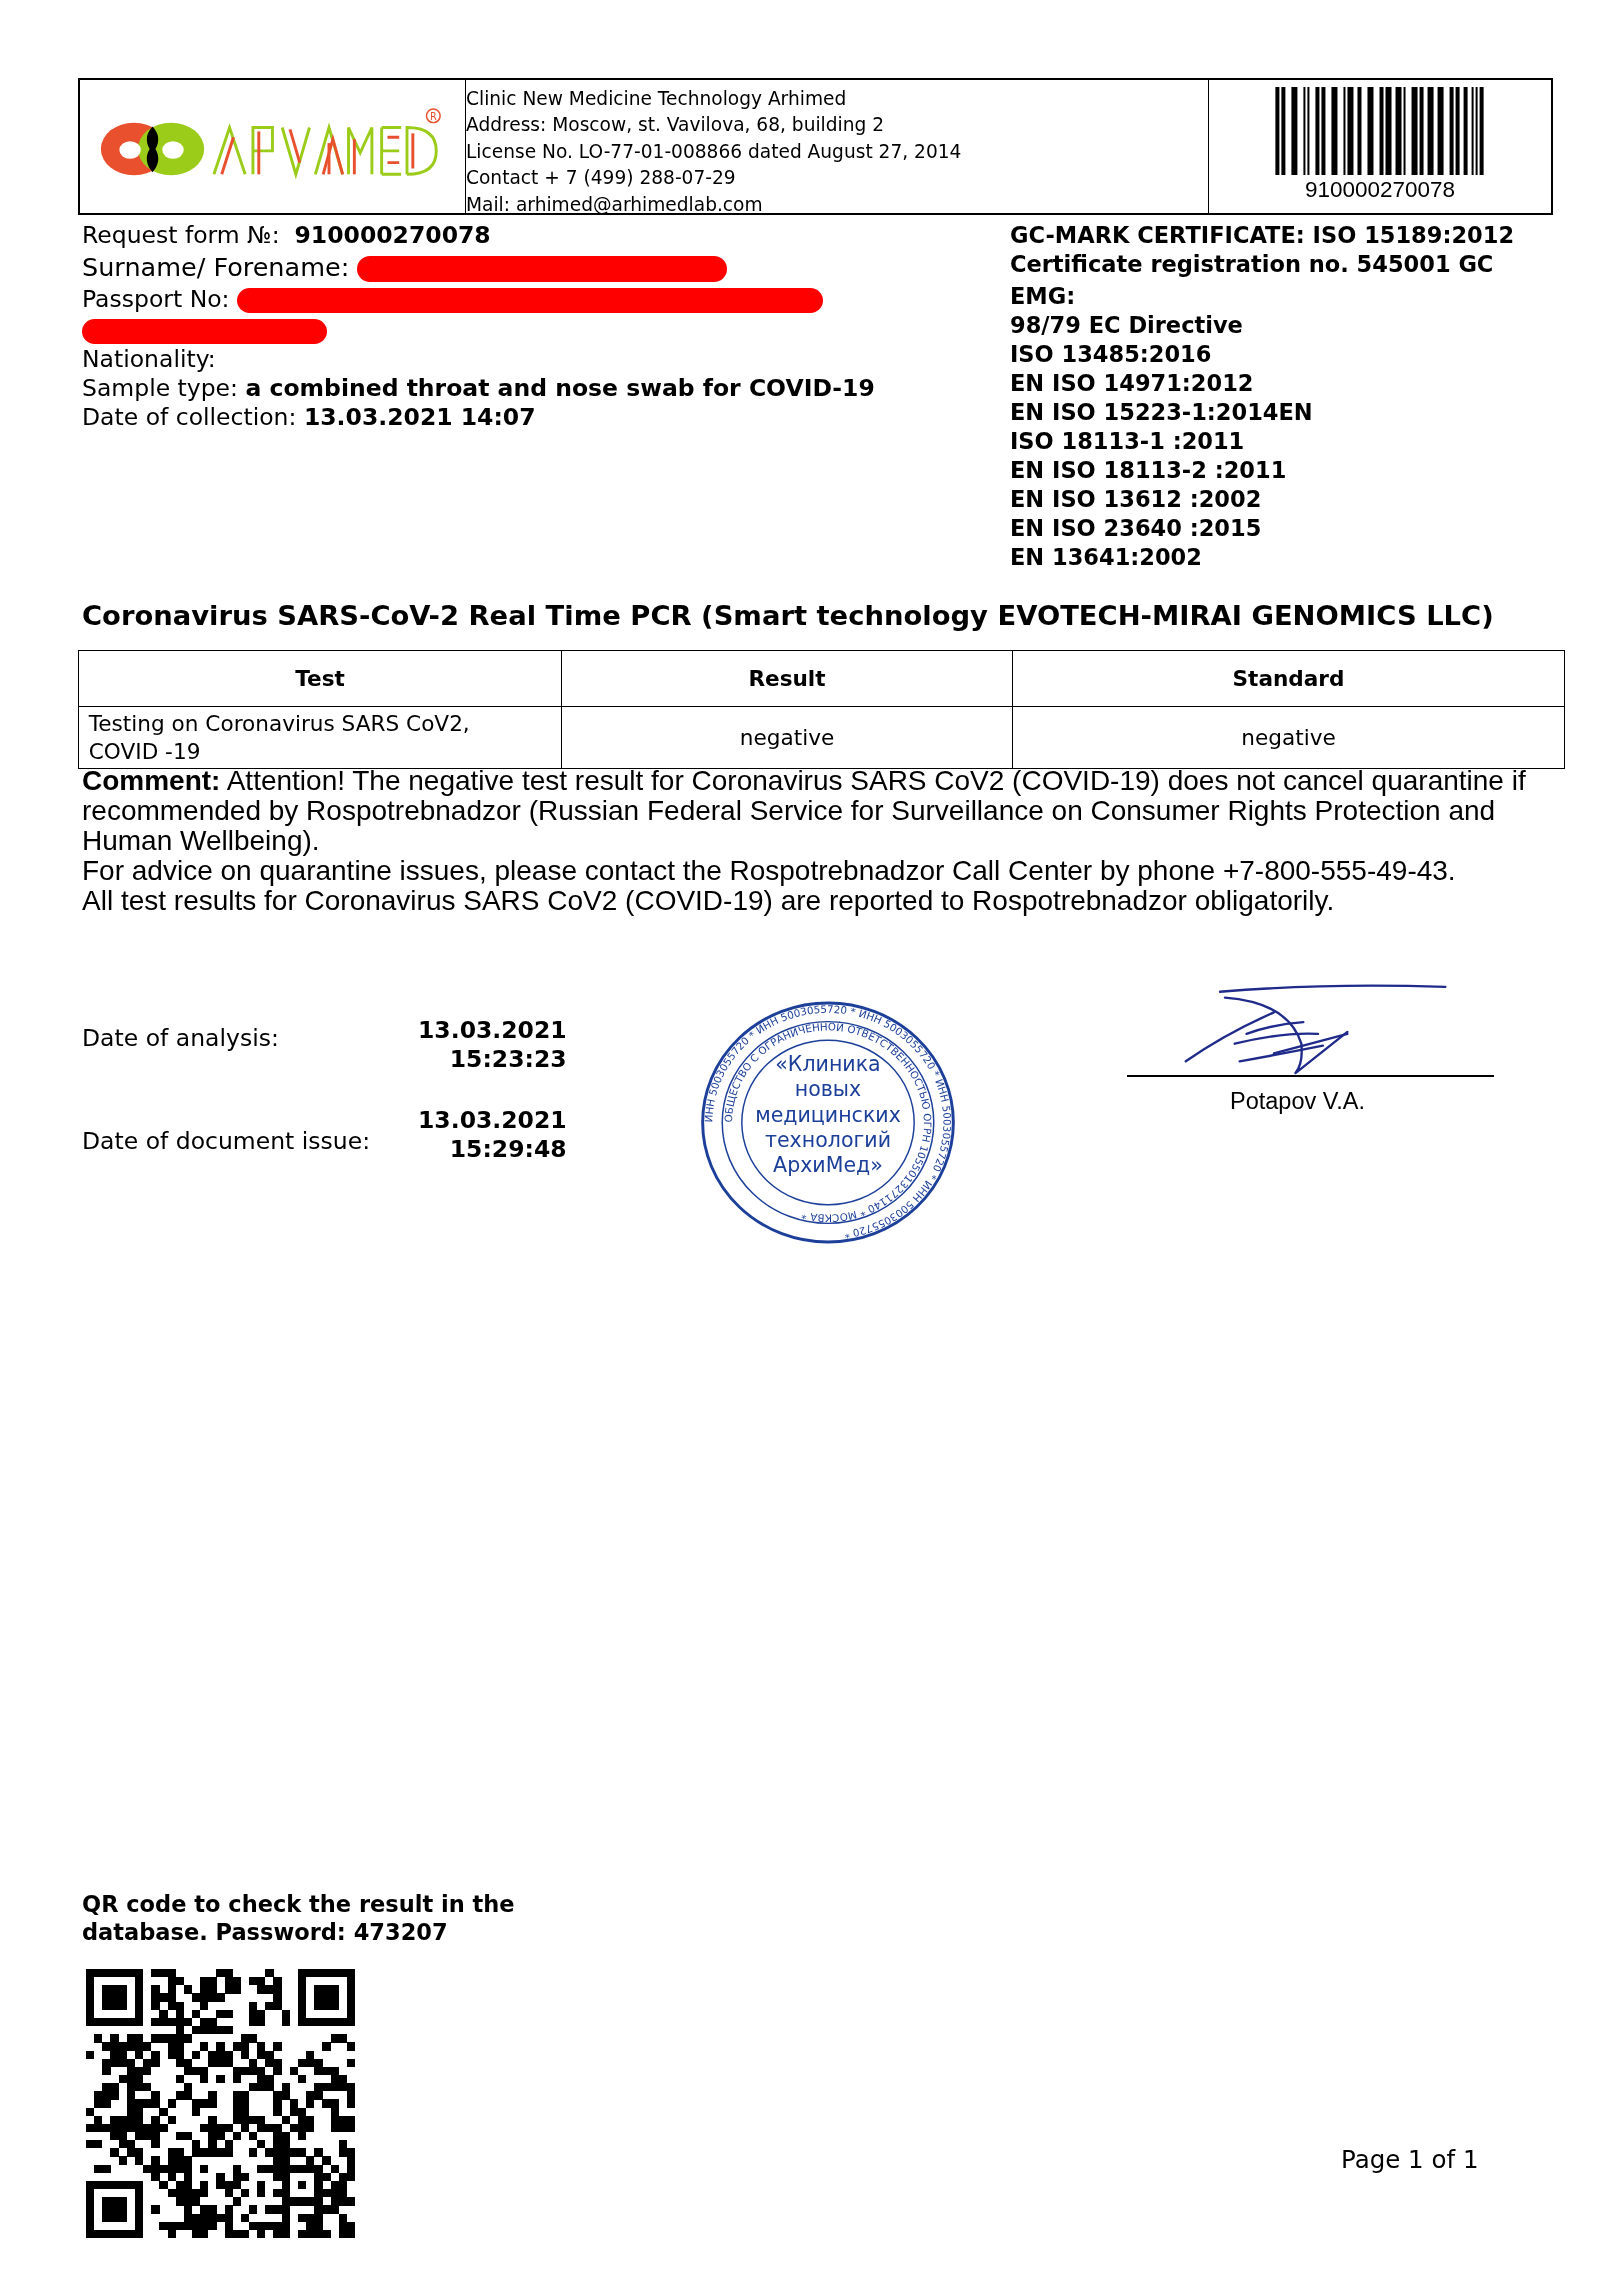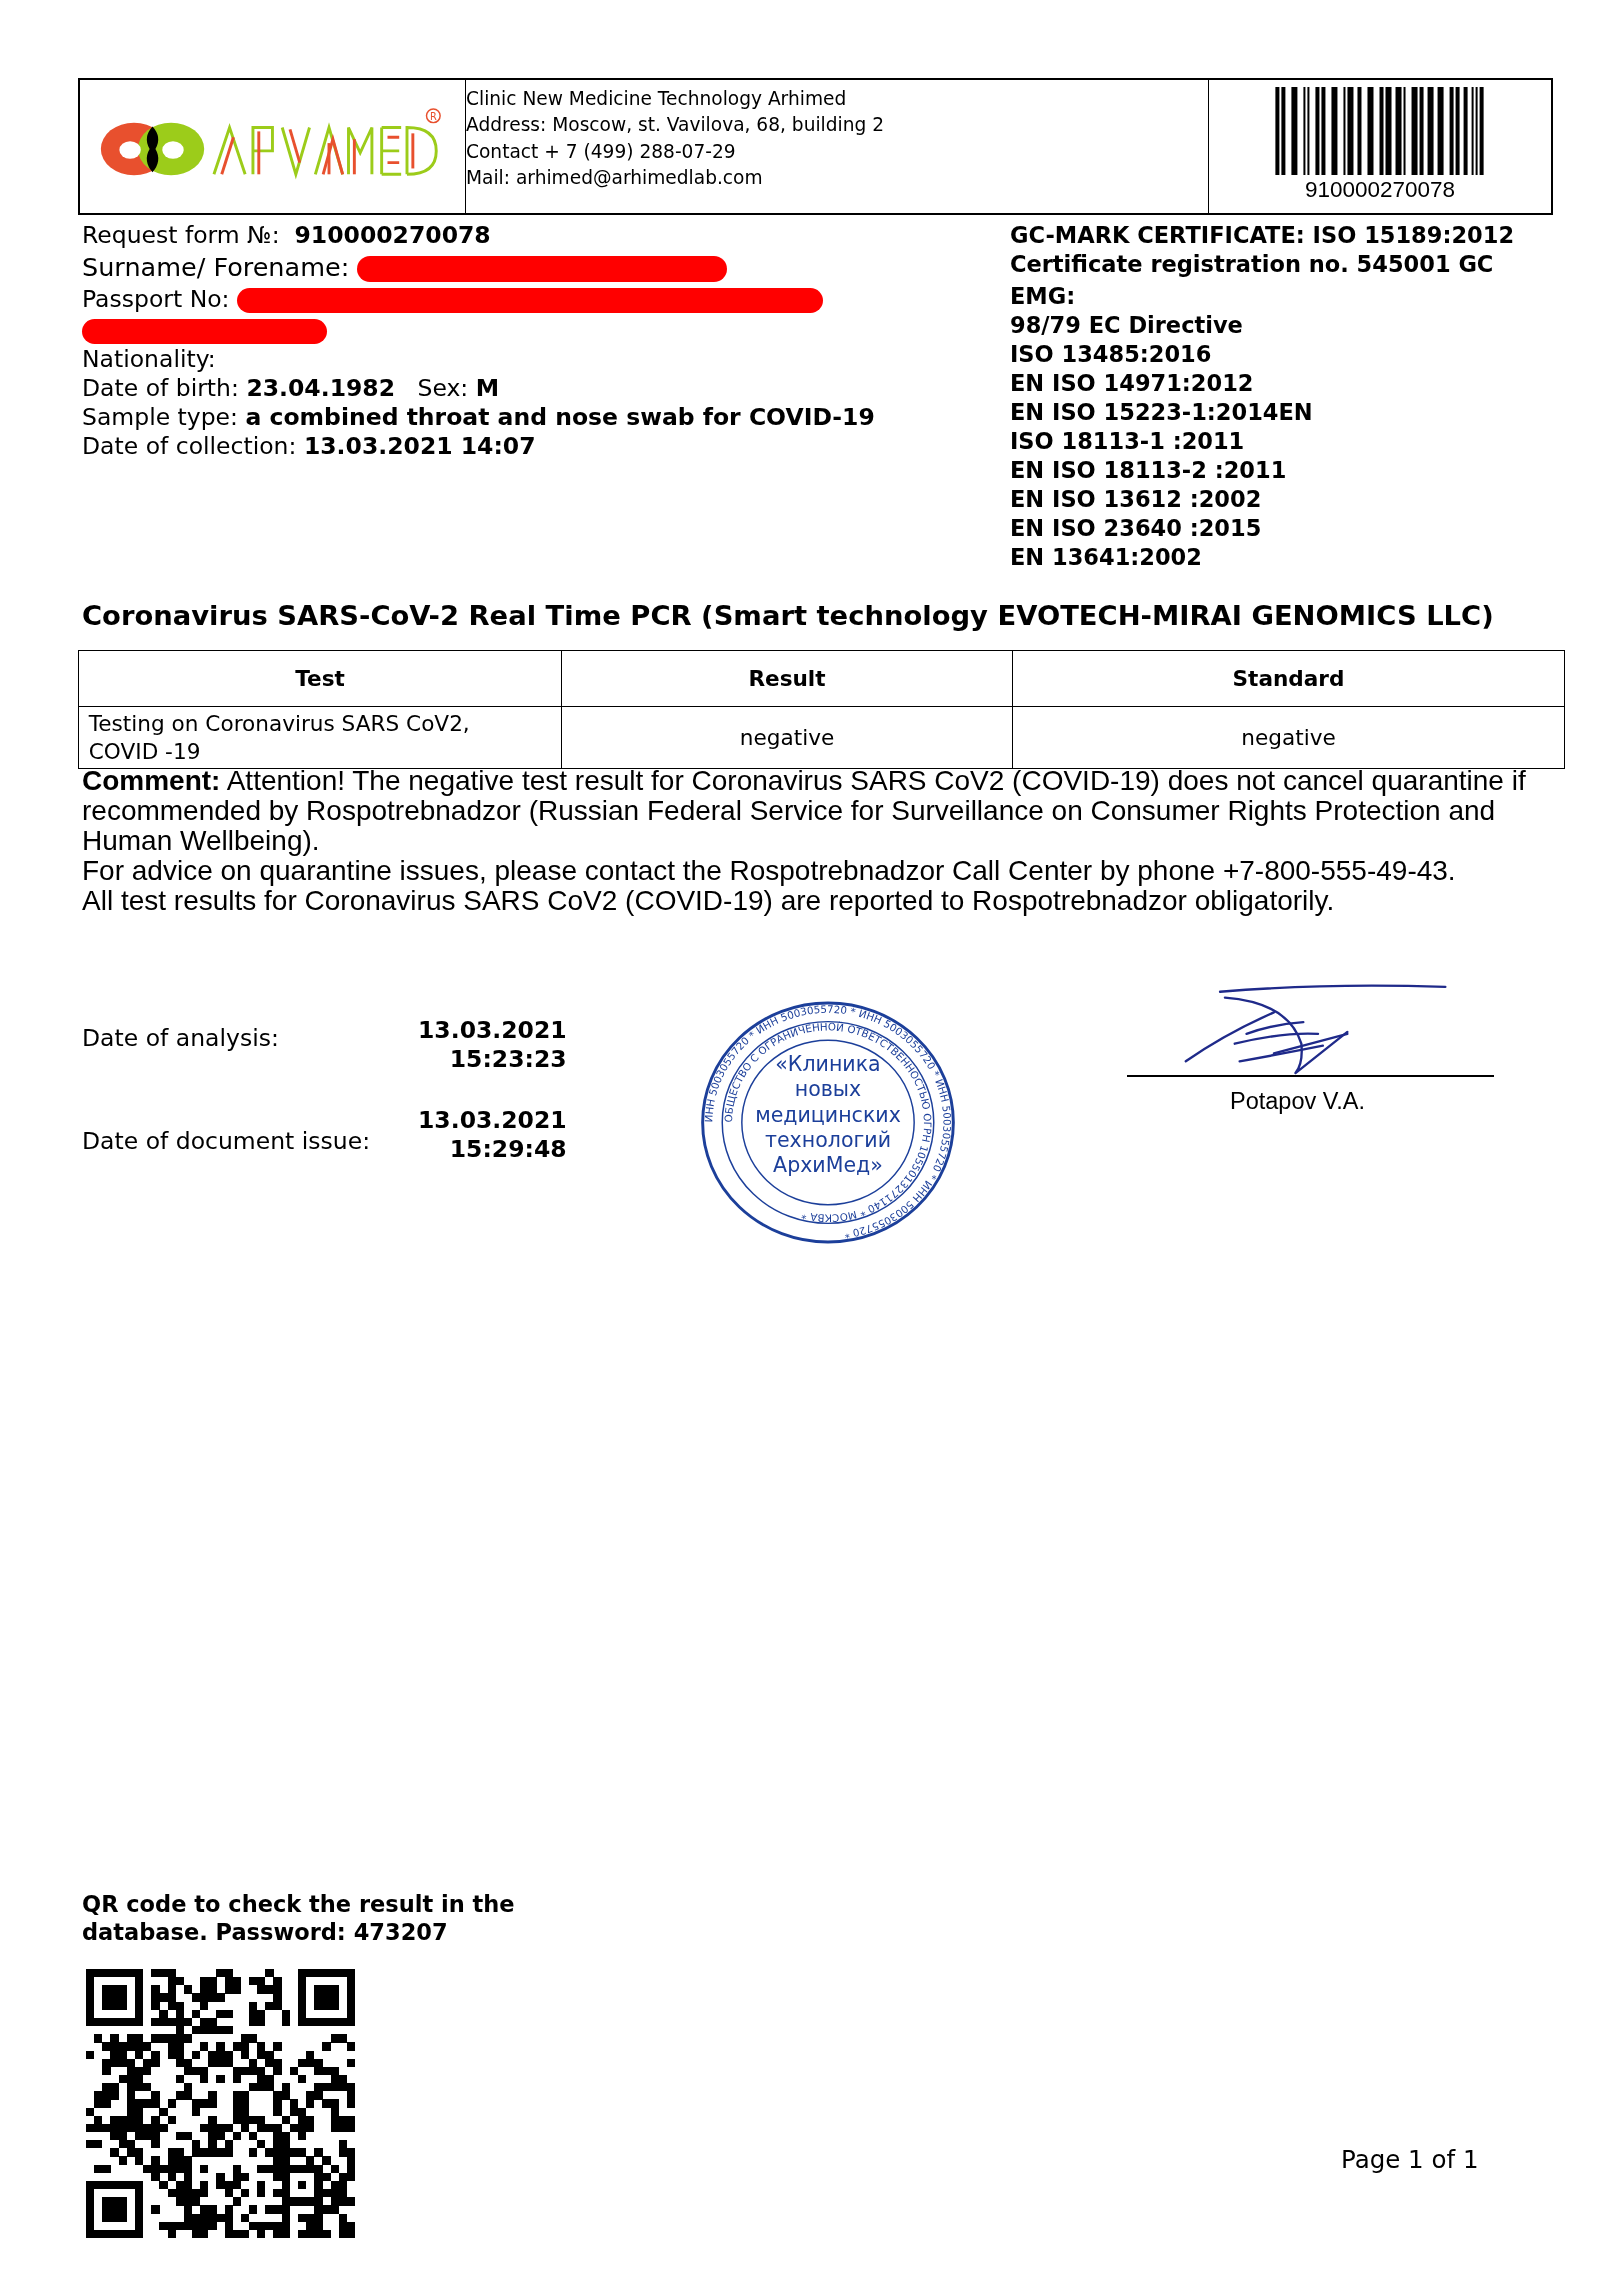--- a/index.html
+++ b/index.html
@@ -83,20 +83,21 @@
         <path d="M320 68 L320 20 Q350 20 350 44 Q350 68 320 68" stroke="#9ccc1a"></path>
           <path d="M326 62 L326 26" stroke="#e8502e"></path>
       </g>
       <circle cx="347" cy="8" r="7" stroke="#e8502e" stroke-width="1.5" fill="none"></circle>
       <text x="347" y="12" text-anchor="middle" font-size="10" fill="#e8502e" font-family="DejaVu Sans, sans-serif">R</text>
     </svg>
   </div>
   <div class="hcell info">
     <div>Clinic New Medicine Technology Arhimed</div>
     <div>Address: Moscow, st. Vavilova, 68, building 2</div>
+    <div>License No. LO-77-01-008866 dated August 27, 2014</div>
     <div>Contact + 7 (499) 288-07-29</div>
     <div>Mail: arhimed@arhimedlab.com</div>
   </div>
   <div class="hcell barcode">
     <svg id="barcode-svg" width="211" height="88" viewBox="0 0 215 90">
         <g>
           <rect x="0" y="0" width="4.095238095238095" height="90" fill="#000"></rect>
           <rect x="6.142857142857142" y="0" width="4.095238095238095" height="90" fill="#000"></rect>
           <rect x="16.38095238095238" y="0" width="6.142857142857142" height="90" fill="#000"></rect>
           <rect x="28.666666666666664" y="0" width="2.0476190476190474" height="90" fill="#000"></rect>
@@ -139,26 +140,20 @@
   </div>
   <div class="row" style="height:31px;">
     <span>Passport No:</span>
     <span class="redact" style="width:586px;height:25.5px;"></span>
   </div>
   <div class="row" style="height:29px;">
     <span class="redact" style="width:245px;height:25.5px;"></span>
   </div>
   <div class="row">
     <span>Nationality:</span>
-  </div>
-  <div class="row">
-    <span>Date of birth:</span>
-    <b>23.04.1982</b>&nbsp;&nbsp;
-    <span>Sex:</span>
-    <b>M</b>
   </div>
   <div class="row">
     <span>Sample type:</span>
     <b>a combined throat and nose swab for COVID-19</b>
   </div>
   <div class="row">
     <span>Date of collection:</span>
     <b>13.03.2021 14:07</b>
   </div>
 </div>

